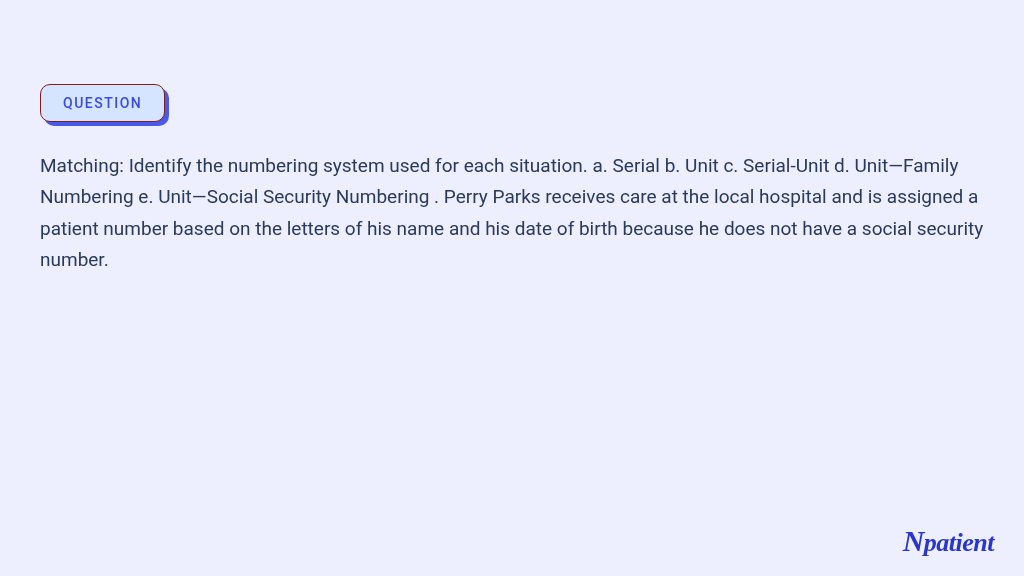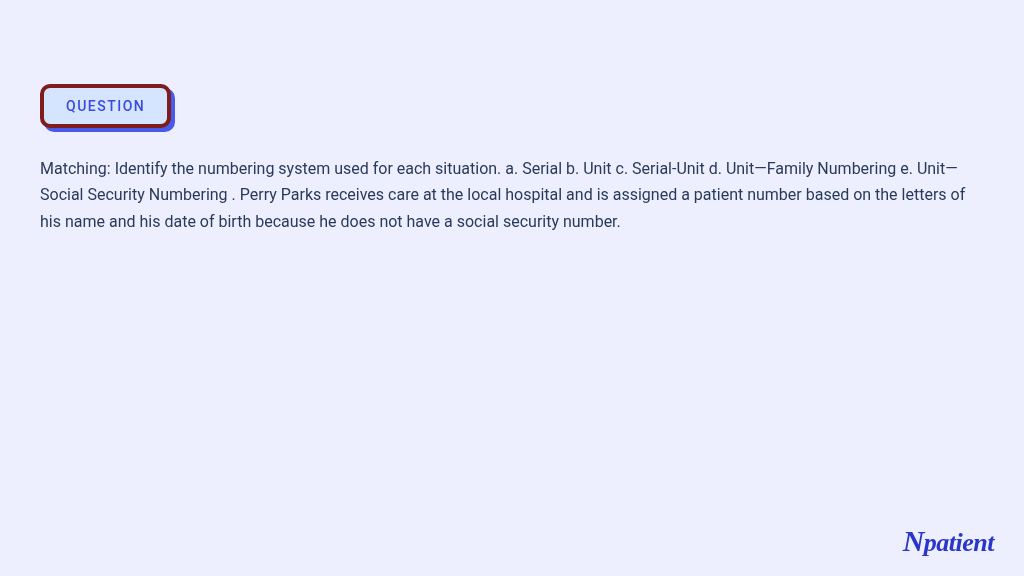--- a/index.html
+++ b/index.html
@@ -28,31 +28,31 @@
     top: 4px;
     left: 4px;
     width: 100%;
     height: 100%;
     background: #4a5ae8;
     border-radius: 10px;
   }
   .badge {
     position: relative;
     background: #d5e5ff;
-    border: 4px solid #7f1d1d;
+    border: 1px solid #7f1d1d;
     border-radius: 10px;
     padding: 10px 22px;
     color: #3a4ae0;
     font-size: 14px;
     letter-spacing: 1.5px;
     font-weight: 500;
   }
   .question-text {
     color: #2a3a5a;
-    font-size: 16px;
+    font-size: 19px;
     line-height: 1.65;
     max-width: 948px;
   }
   .logo {
     position: absolute;
     bottom: 18px;
     right: 30px;
     color: #2936c9;
     font-size: 26px;
     font-weight: 700;

